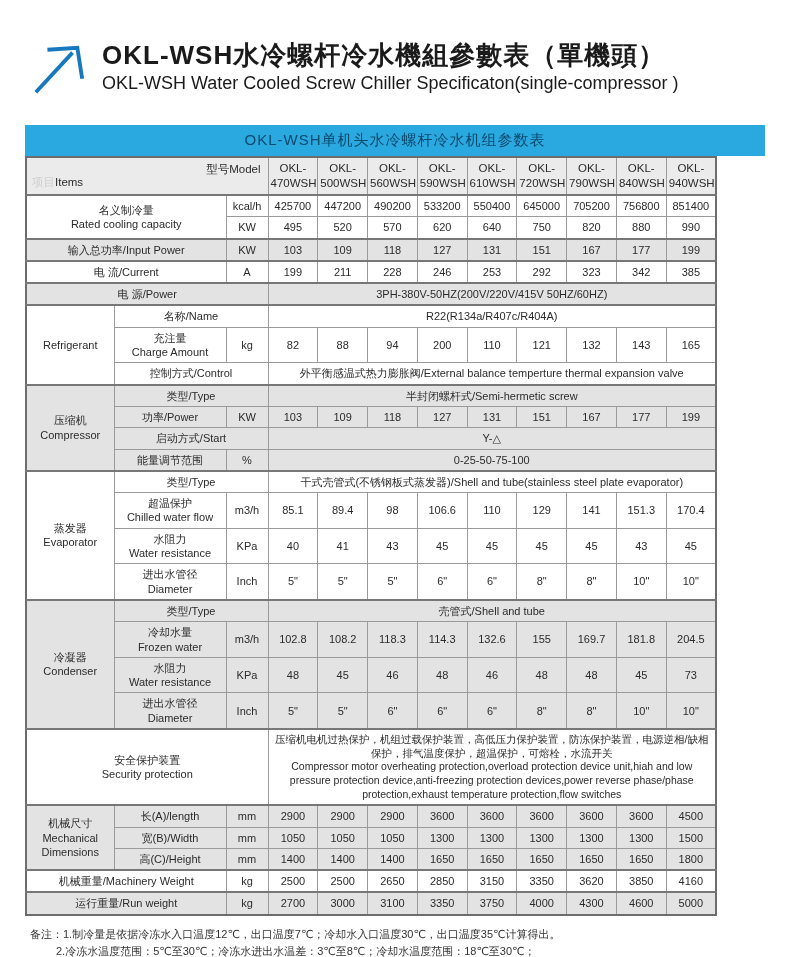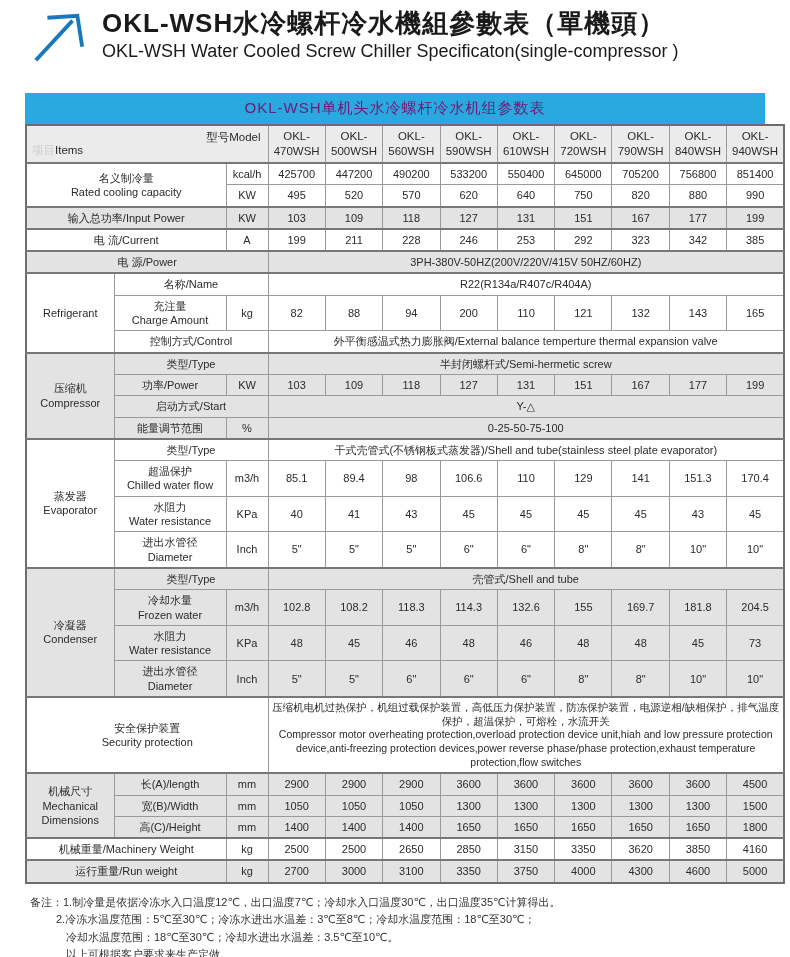--- a/index.html
+++ b/index.html
@@ -7,40 +7,40 @@
   body {
     width: 790px;
     height: 957px;
     font-family: "Liberation Sans", "DejaVu Sans", sans-serif;
     color: #333;
     overflow: hidden;
   }
   .page { padding: 8px 25px 0 25px; }
 
   
-  .title-block { display: flex; align-items: flex-start; gap: 14px; margin-left: 5px; }
+  .title-block { display: flex; align-items: flex-start; gap: 14px; margin-left: 5px; margin-top: 32px; }
   .logo { width: 58px; height: 56px; flex: 0 0 auto; margin-top: 2px; }
   .titles { padding-top: 0; }
   .title-zh { font-size: 26px; font-weight: bold; color: #1a1a1a; letter-spacing: 1px; line-height: 1.2; }
   .title-en { font-size: 18px; color: #1a1a1a; line-height: 1.35; }
 
   
   .banner {
     margin-top: 27px;
     height: 31px;
     background: #29a9e0;
-    color: #701a75;
+    color: #0c4a6e;
     font-size: 15px;
     display: flex; align-items: center; justify-content: center;
     letter-spacing: 1px;
   }
 
   
   table.spec {
-    width: 760px;
+    width: 692px;
     border-collapse: collapse;
     table-layout: fixed;
     font-size: 11px;
     color: #2b2b2b;
     border: 2px solid #6d6d6d;
   }
   table.spec td {
     border: 1px solid #9a9a9a;
     text-align: center;
     vertical-align: middle;

